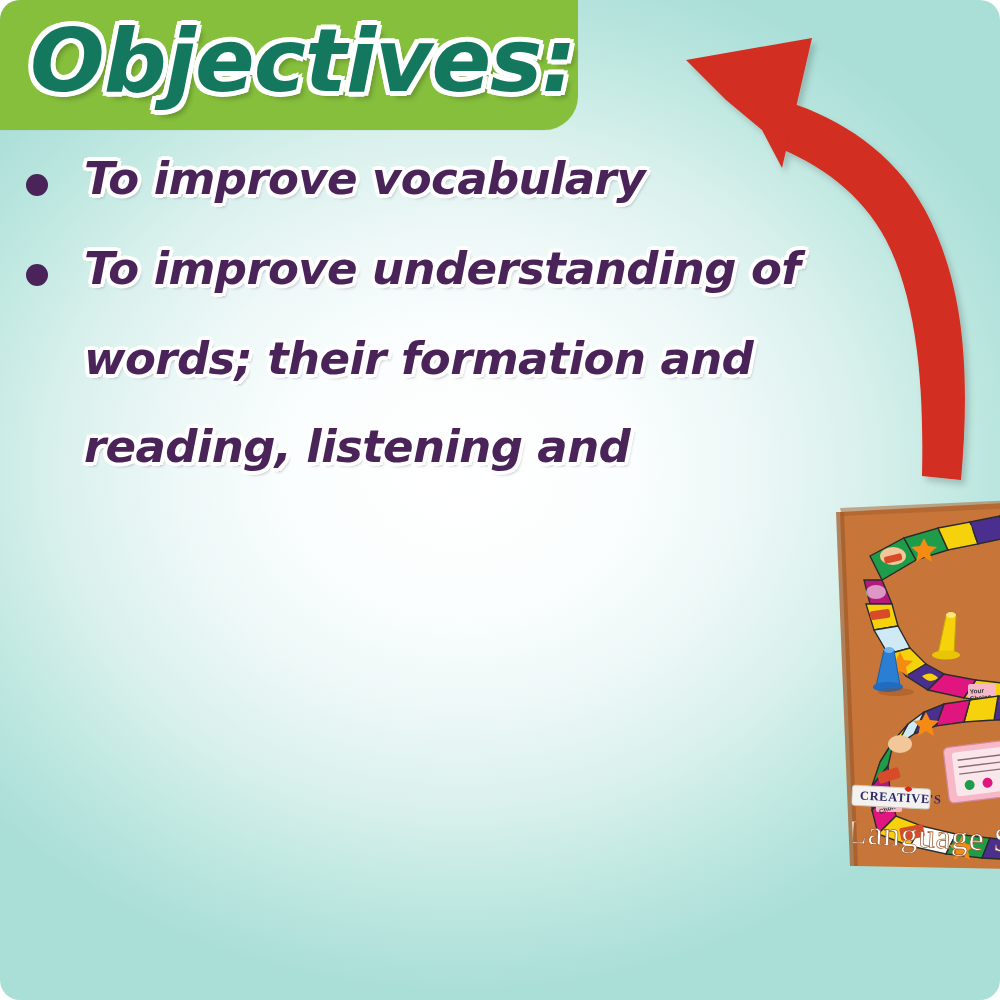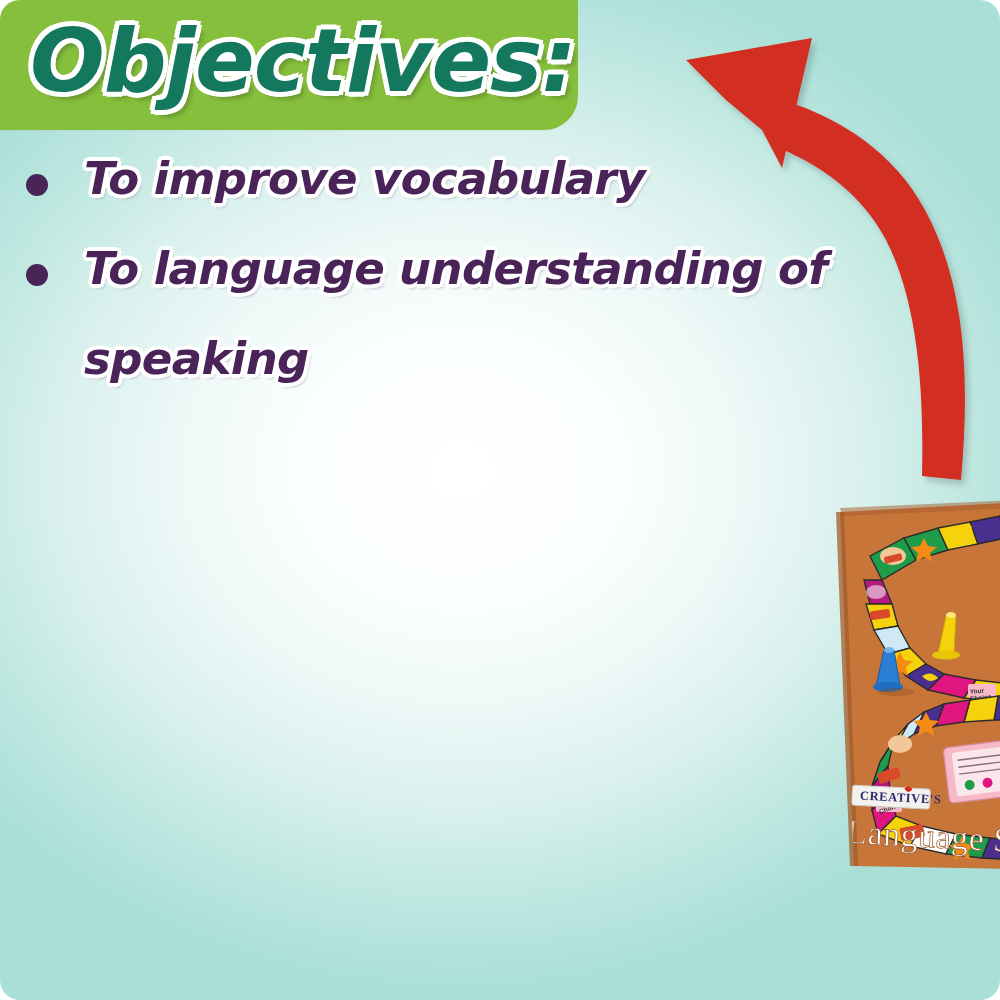--- a/index.html
+++ b/index.html
@@ -167,30 +167,33 @@
 
   <div id="objectives-list">
 
     <div class="bullet-row">
       <span class="bullet-dot"></span>
       <span class="bullet-text">To improve vocabulary</span>
     </div>
 
     <div class="bullet-row">
       <span class="bullet-dot"></span>
-      <span class="bullet-text">To language understanding of</span>
+      <span class="bullet-text">To improve understanding of</span>
     </div>
 
-
-
-
-
     <div class="bullet-row cont">
-      <span class="bullet-text">speaking</span>
+      <span class="bullet-text">words; their formation and</span>
     </div>
+
+
+
+    <div class="bullet-row cont">
+      <span class="bullet-text">reading, listening and</span>
+    </div>
+
 
 
   </div>
 
   <svg id="board-game" viewBox="0 0 240 380" preserveAspectRatio="none" aria-hidden="true">
     <defs>
       <clipPath id="boardClip">
         <polygon points="22,14 240,2 240,372 36,368"></polygon>
       </clipPath>
     </defs>

